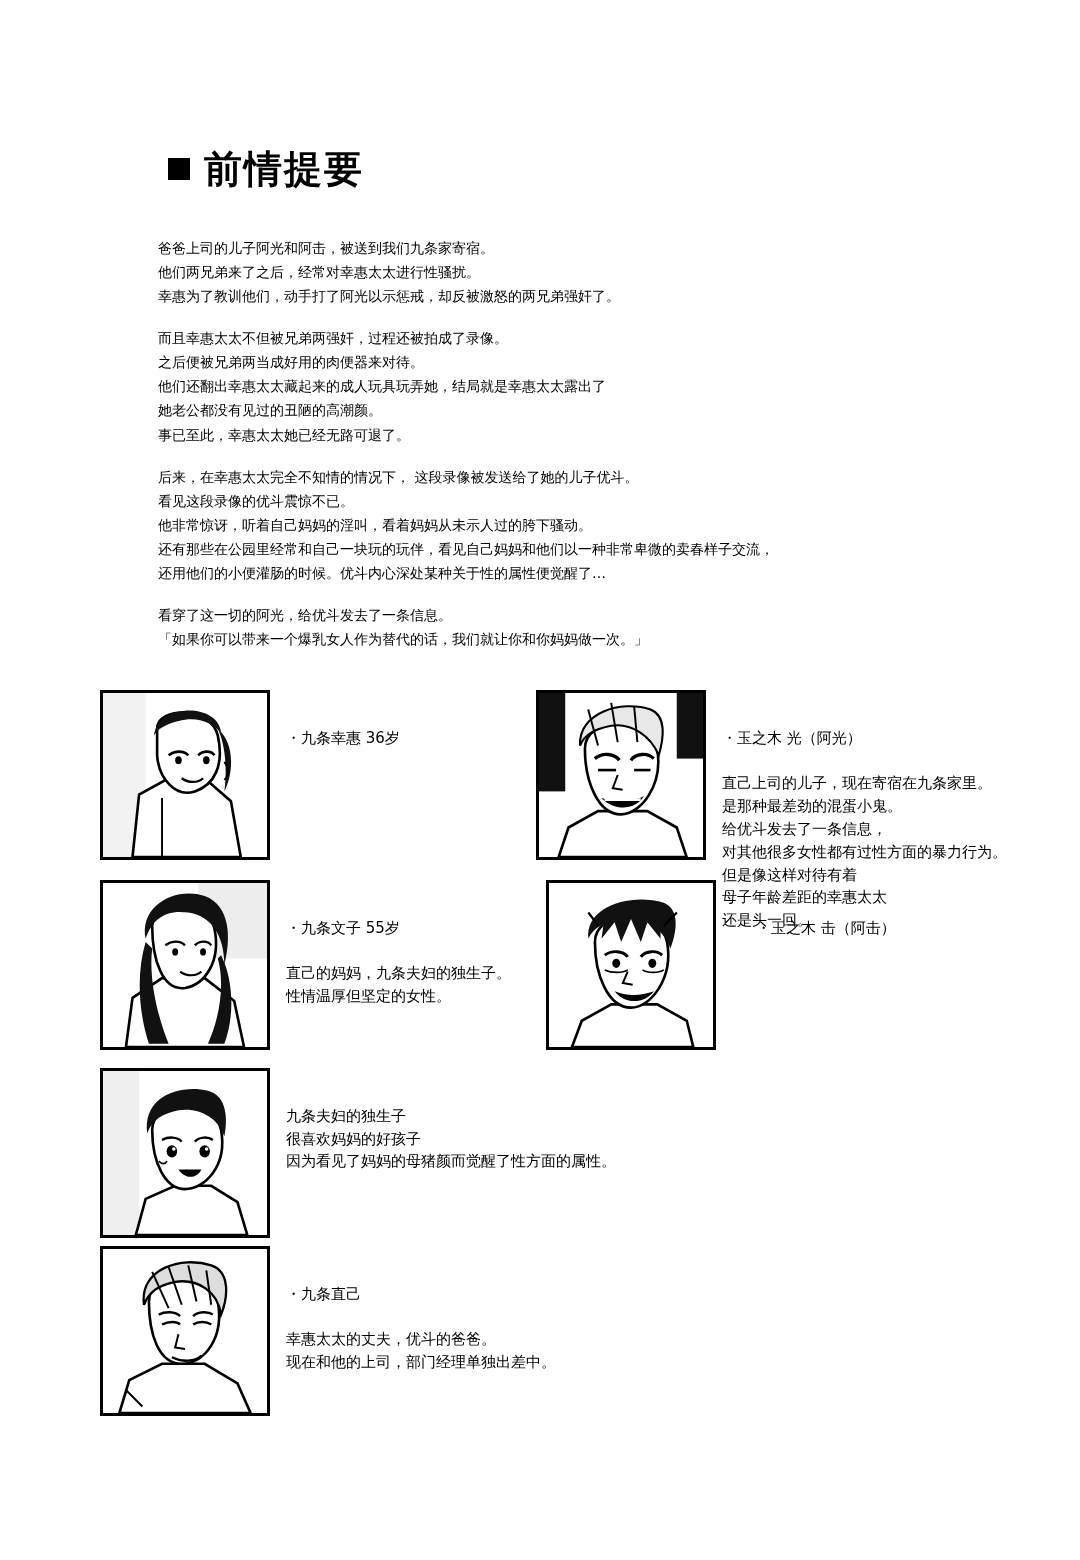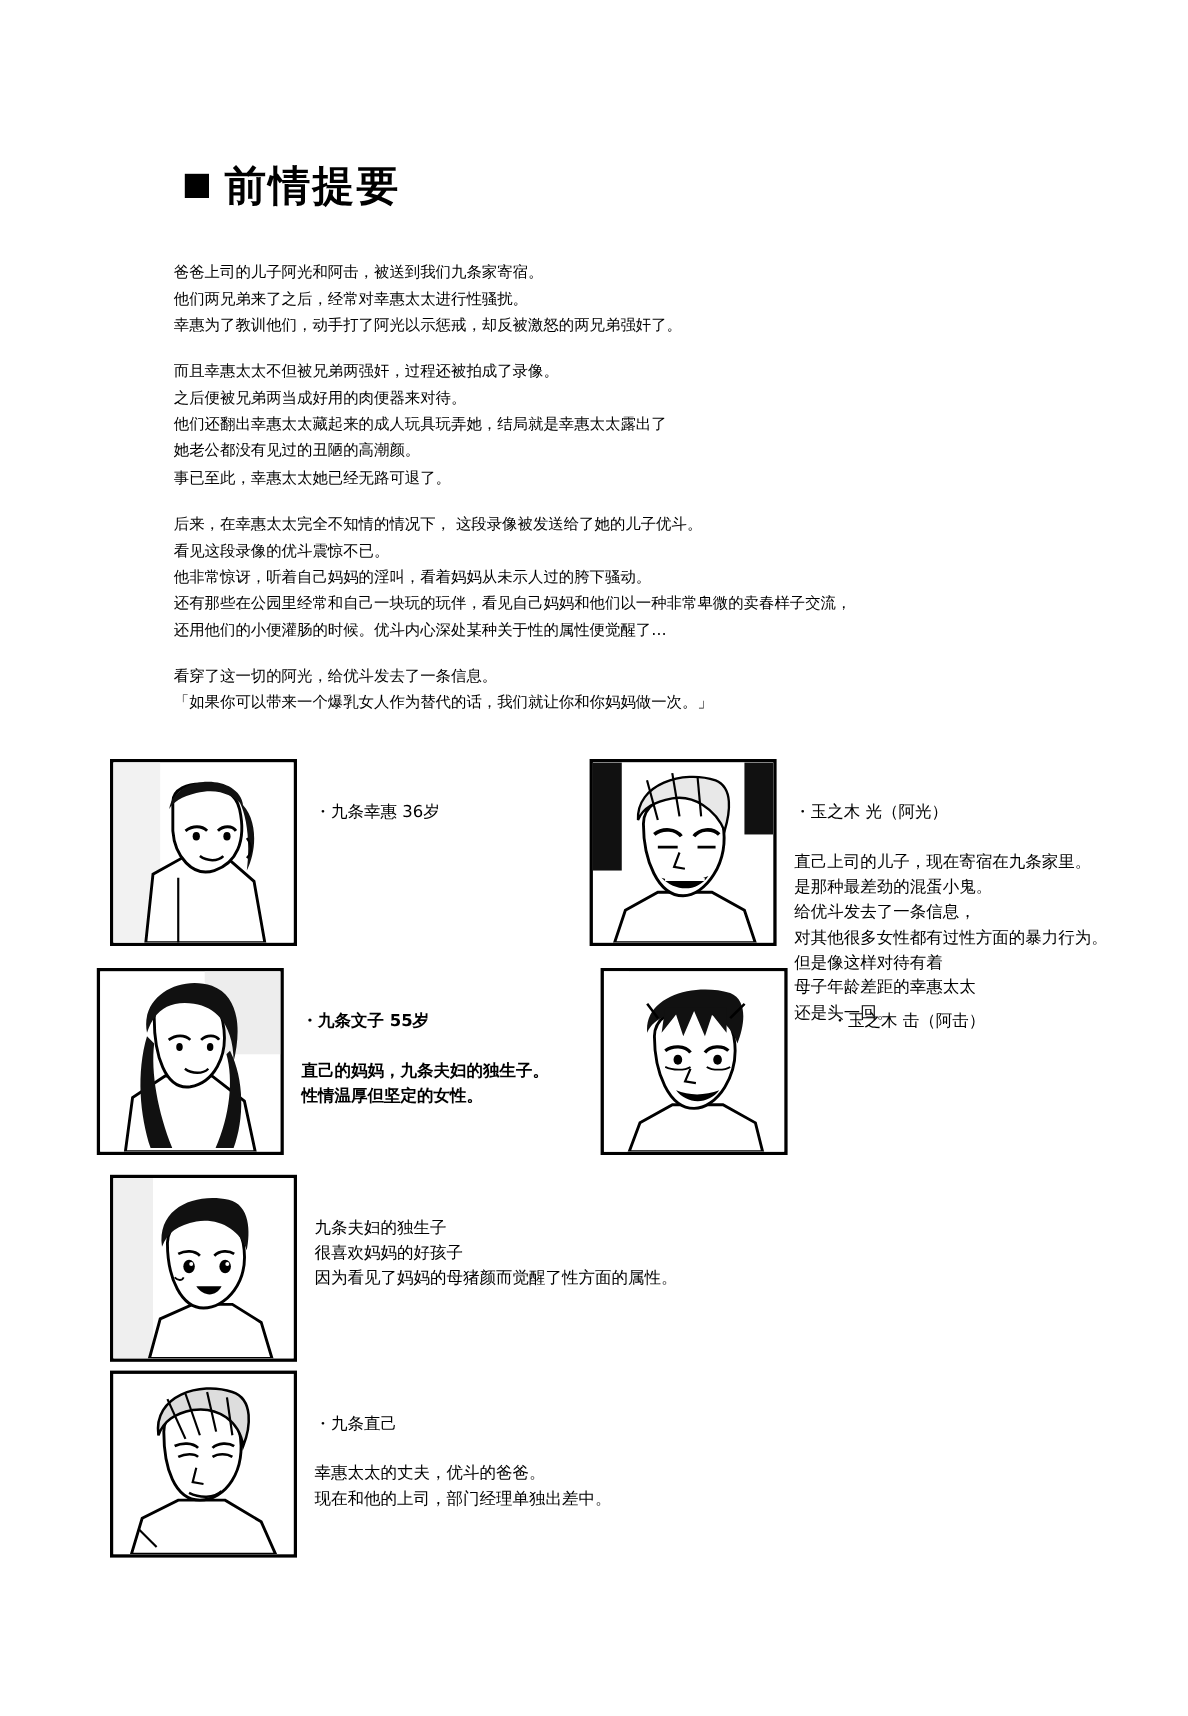--- a/index.html
+++ b/index.html
@@ -81,21 +81,21 @@
     margin-left: 16px;
     font-size: 15px;
     line-height: 1.52;
     white-space: pre-line;
     padding-top: 14px;
   }
   .char-name { display: block; }
 
   
   #char-yukie   { left: 100px; top: 0px; }
-  #char-fumiko  { left: 88px; top: 190px; font-weight: bold; }
+  #char-fumiko  { left: 100px; top: 190px; }
   #char-yuto    { left: 100px; top: 378px; }
   #char-naoki   { left: 100px; top: 556px; }
   #char-hikaru  { left: 536px; top: 0px; }
   #char-geki    { left: 546px; top: 190px; gap: 24px; }
 
   
   .art { position: absolute; inset: 0; }
   .art svg { width: 100%; height: 100%; display: block; }
 </style>
 </head>

